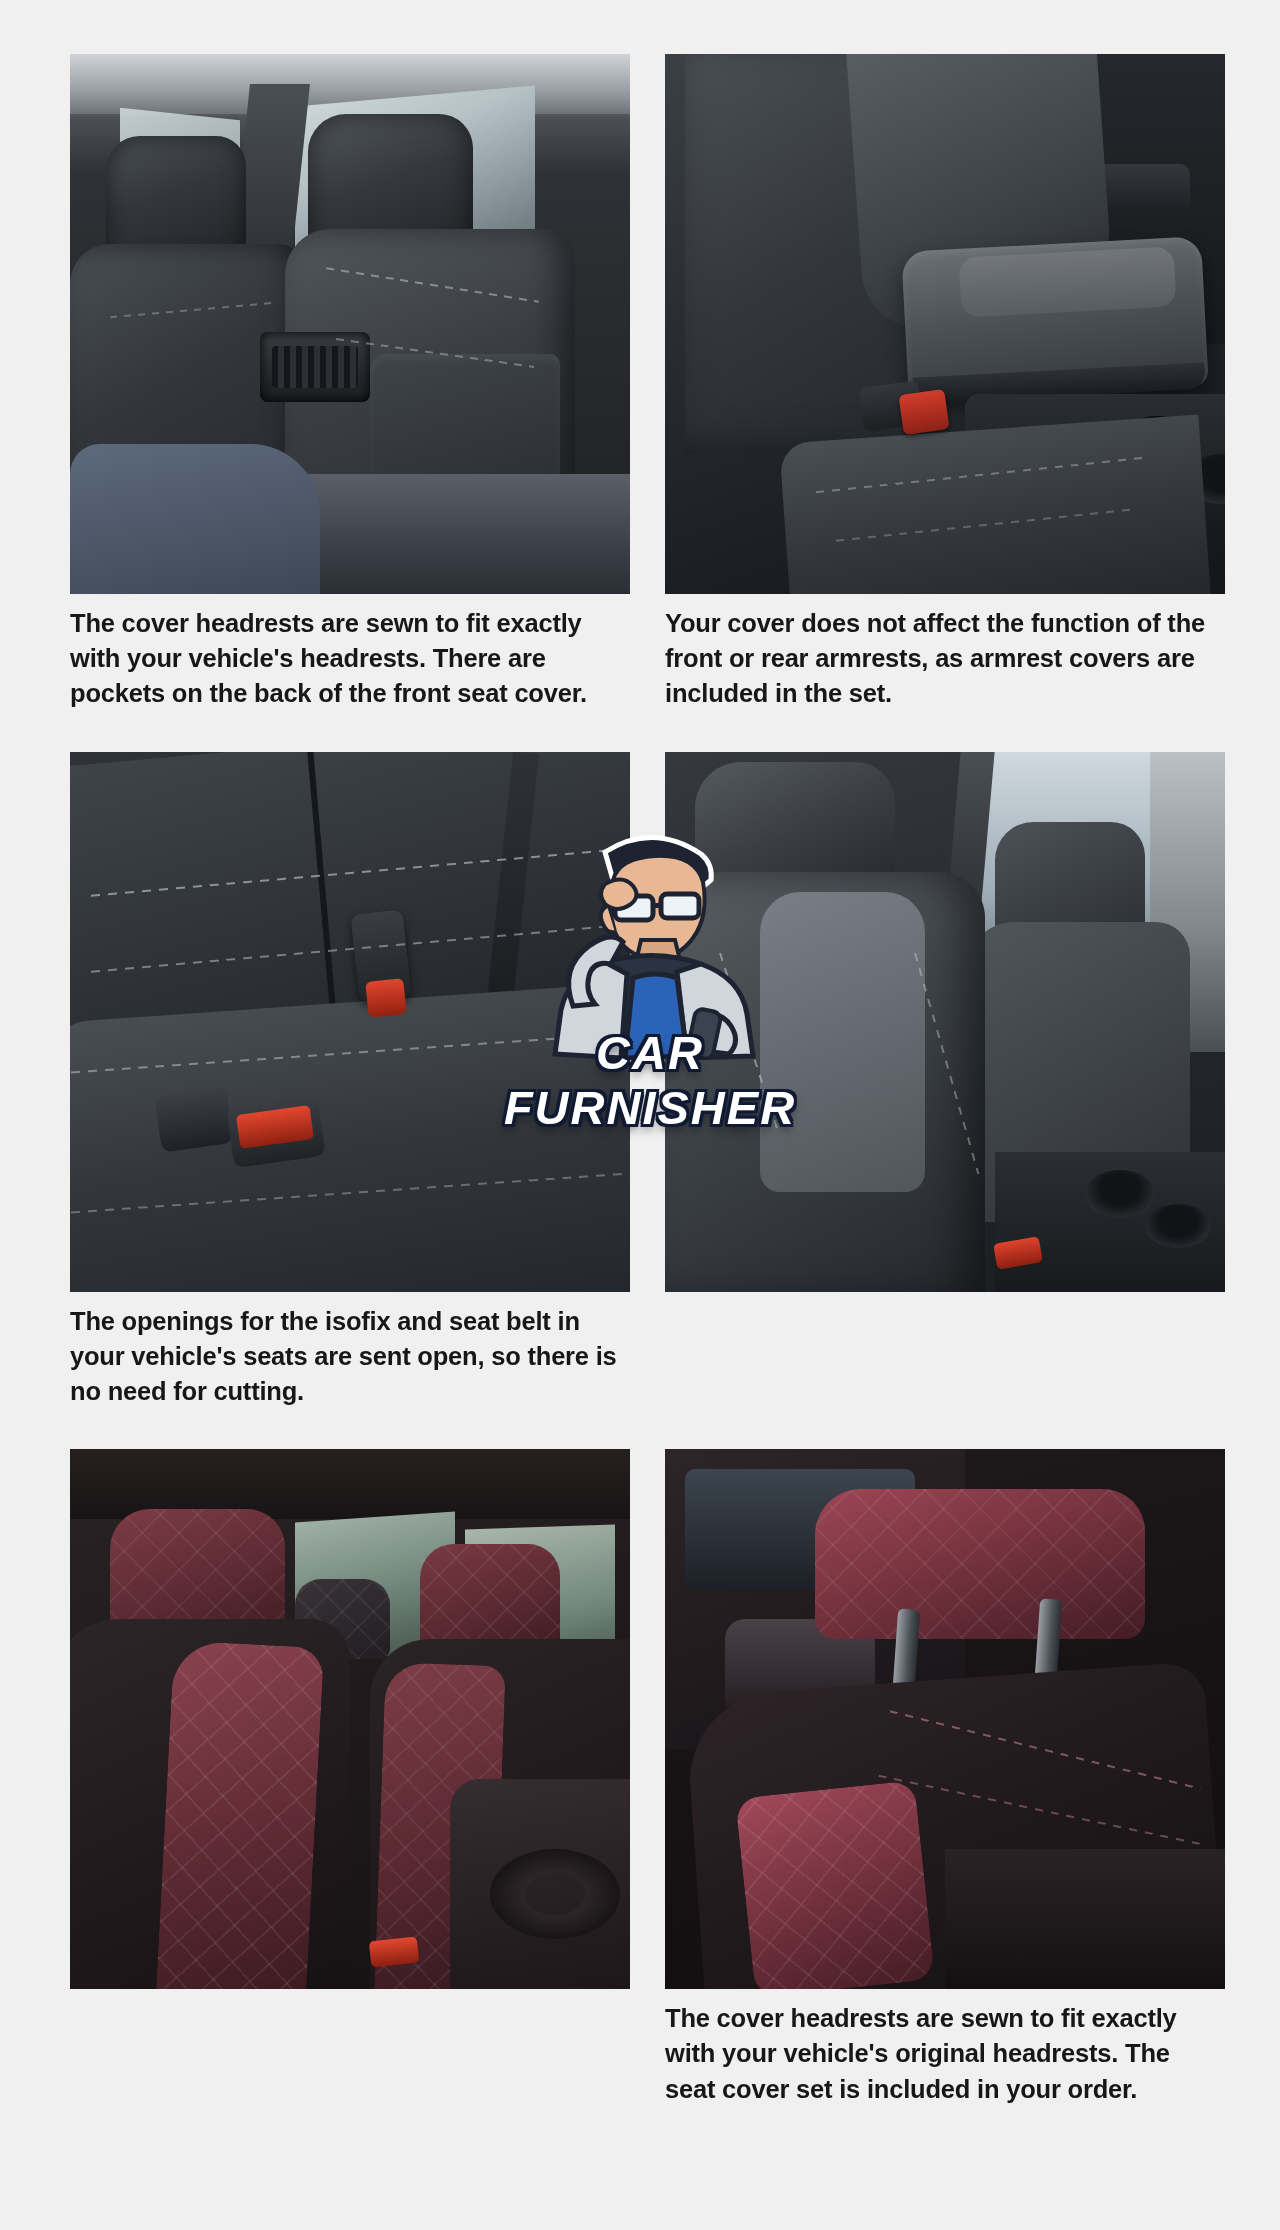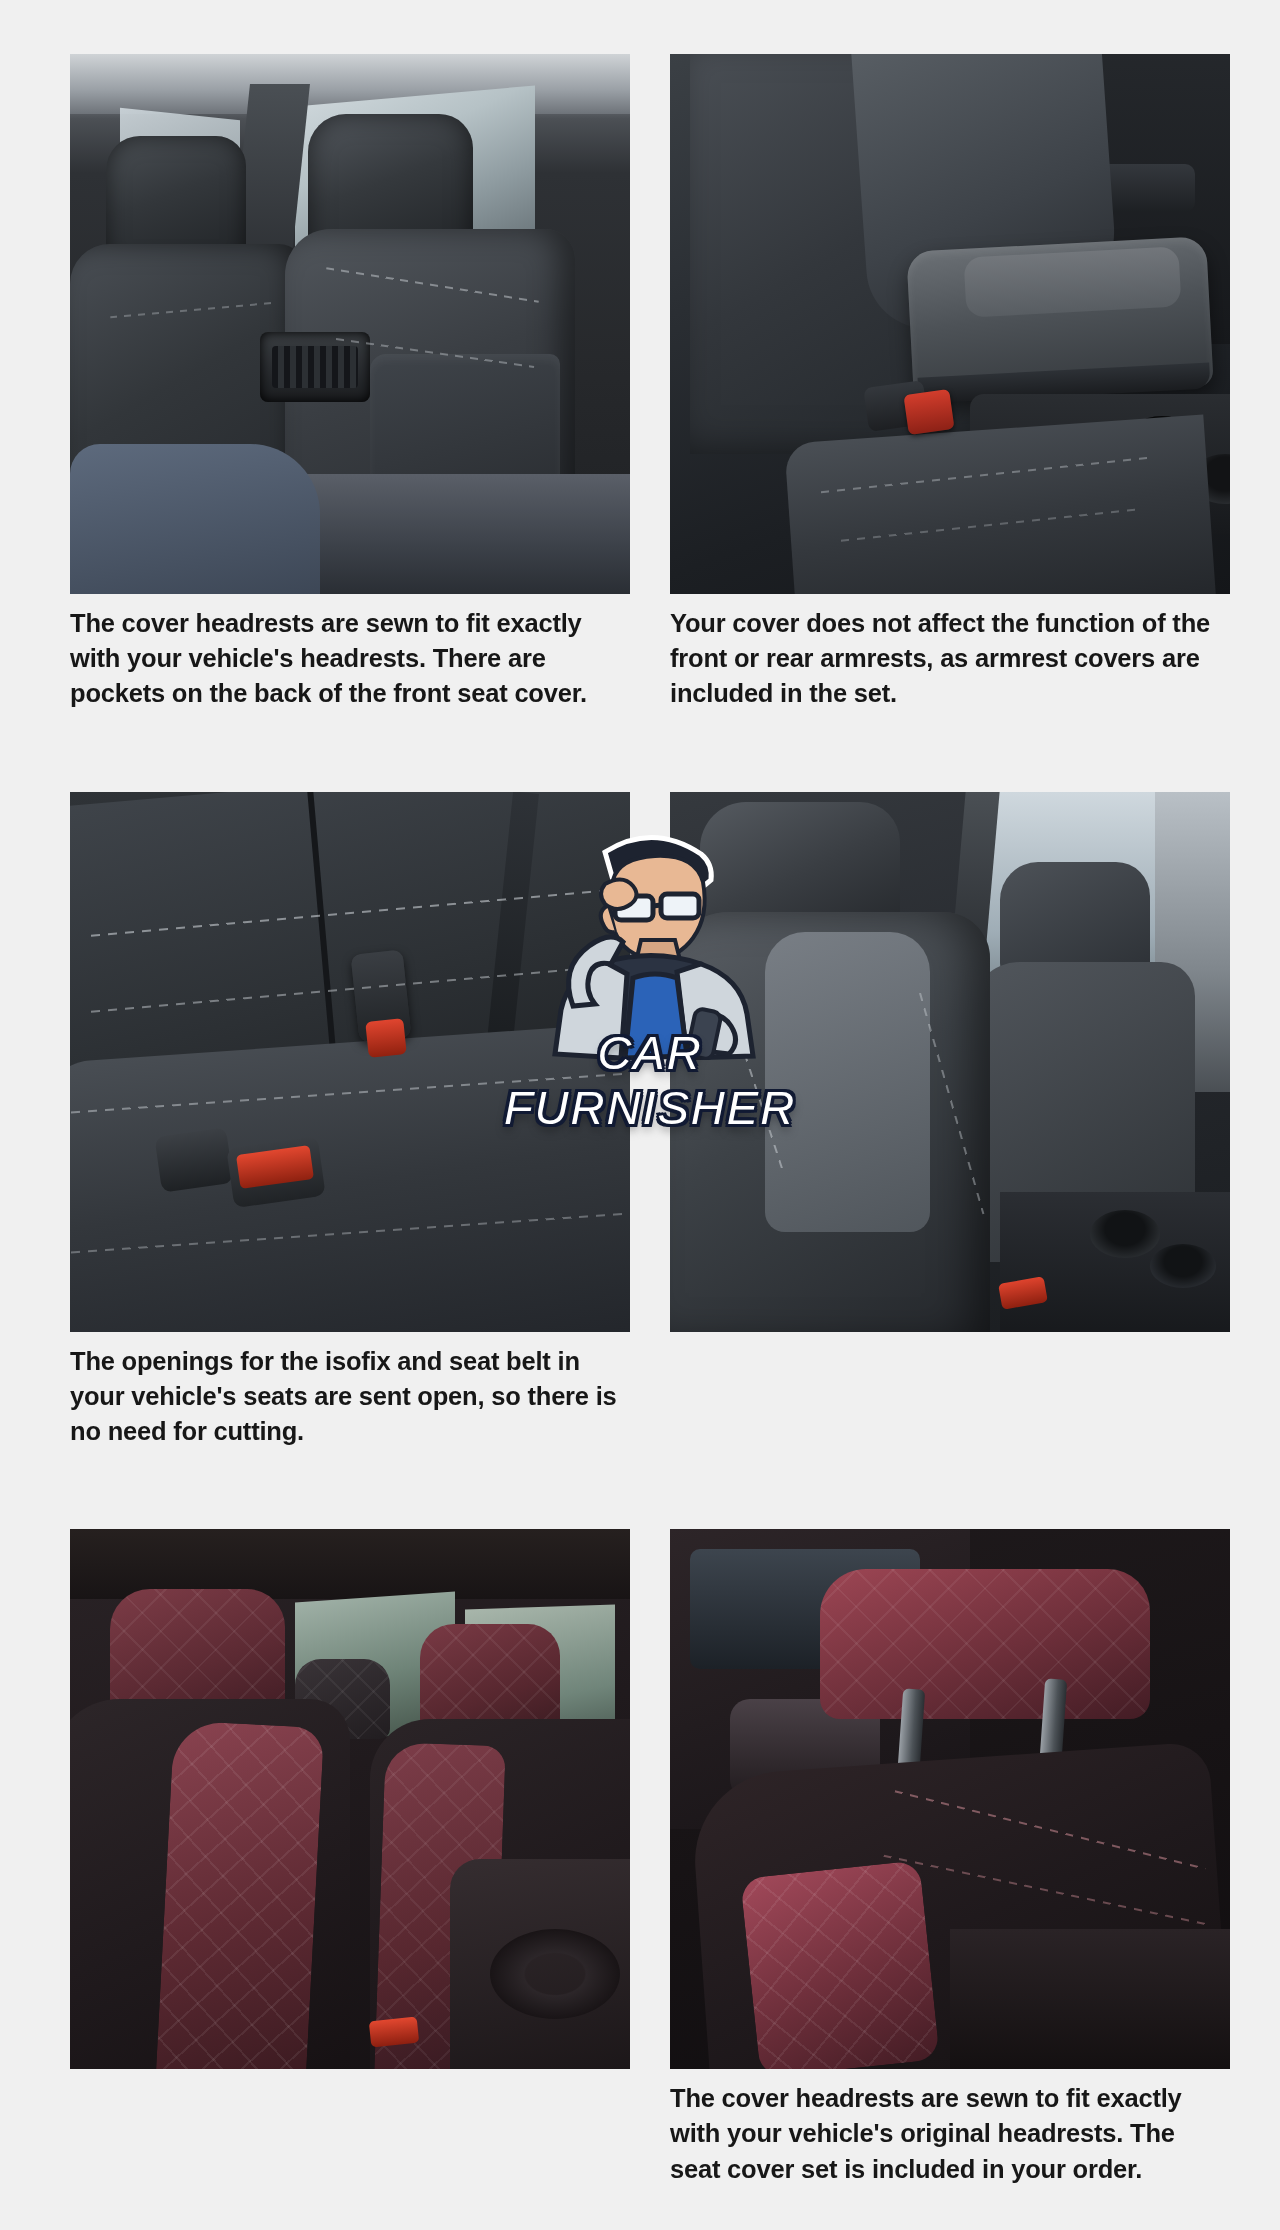--- a/index.html
+++ b/index.html
@@ -20,21 +20,20 @@
     height: 2230px;
     background: #f0f0f0;
     box-sizing: border-box;
     padding: 54px 60px 0 70px;
   }
   .grid {
     display: grid;
     grid-template-columns: 560px 560px;
     column-gap: 35px;
     row-gap: 0px;
-    gap: 40px;
   }
   .cell {
     width: 560px;
     margin-bottom: 40px;
   }
   .photo {
     width: 560px;
     height: 540px;
     position: relative;
     overflow: hidden;
@@ -561,21 +560,21 @@
     pointer-events: none;
     z-index: 20;
   }
   .wm-text {
     position: absolute;
     left: 0;
     top: 215px;
     width: 390px;
     text-align: center;
     font-family: "Liberation Sans", sans-serif;
-    font-weight: normal;
+    font-weight: bold;
     font-style: italic;
     font-size: 47px;
     letter-spacing: 2px;
     color: #ffffff;
     text-shadow:
       -3px -3px 0 #111a33, 3px -3px 0 #111a33, -3px 3px 0 #111a33, 3px 3px 0 #111a33,
       0 -3px 0 #111a33, 0 3px 0 #111a33, -3px 0 0 #111a33, 3px 0 0 #111a33,
       0 6px 10px rgba(0,0,0,.5);
   }
 </style>

